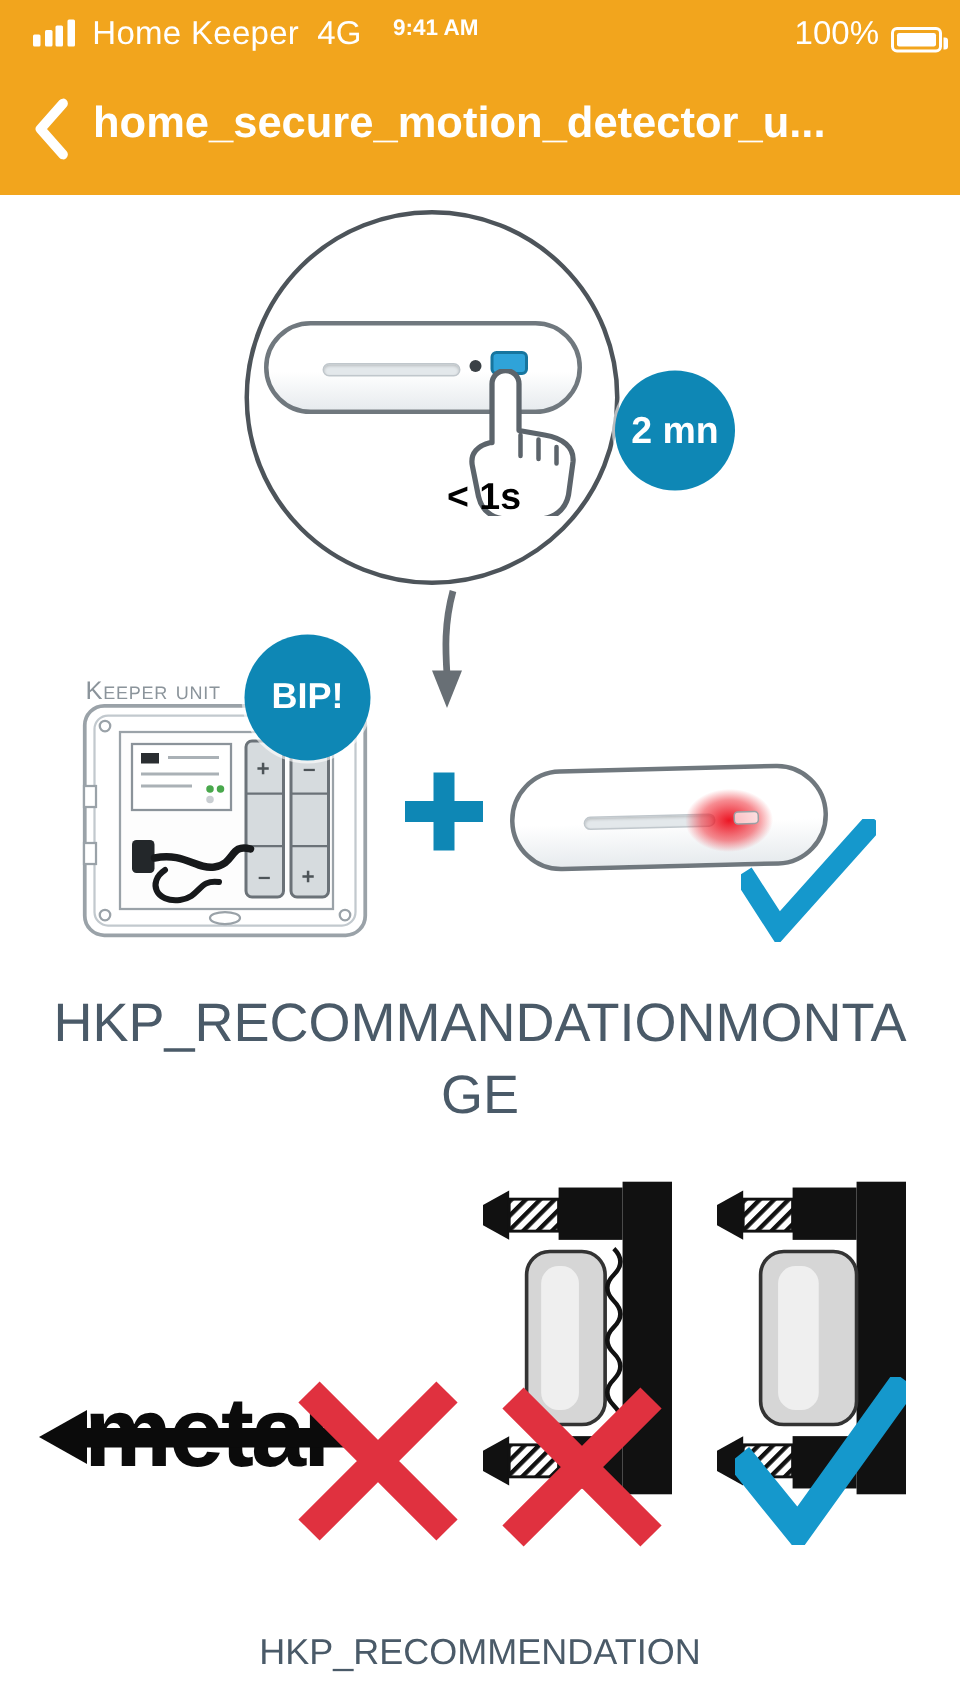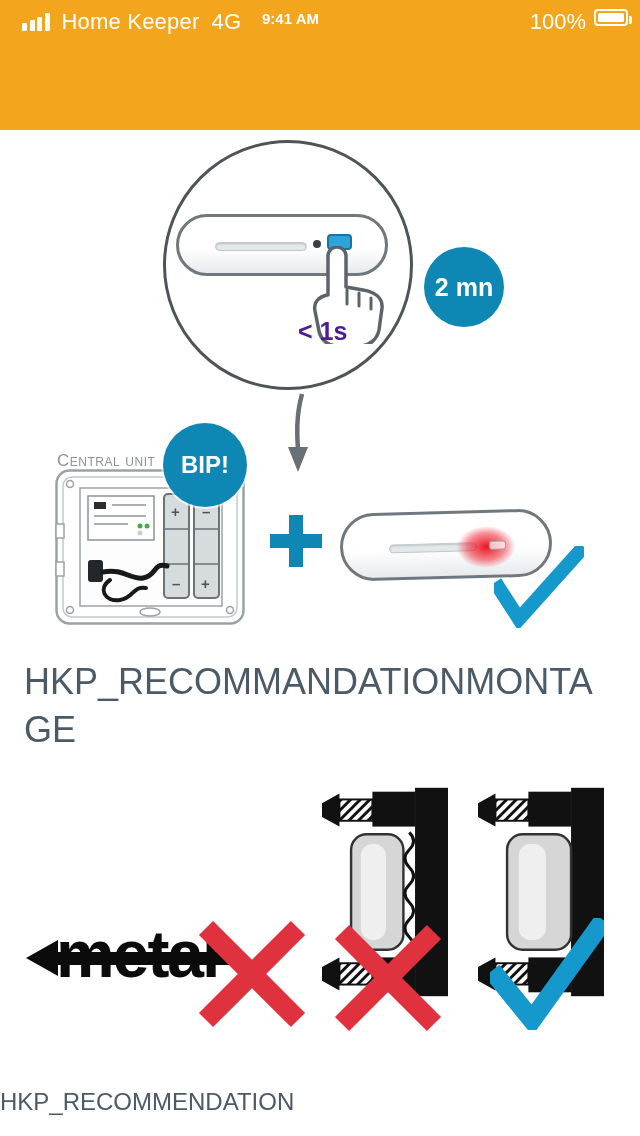--- a/index.html
+++ b/index.html
@@ -13,21 +13,21 @@
   .phone{position:relative;width:640px;height:1136px;background:#fff;overflow:hidden}
 
   
   .header{position:absolute;top:0;left:0;width:640px;height:130px;background:var(--header-bg,#F2A51D)}
   .status-bar{position:absolute;top:0;left:0;width:640px;height:46px;color:#fff}
   .sb-left{position:absolute;left:22px;top:9px;display:flex;align-items:center;gap:12px}
   .sig{display:flex;align-items:flex-end;gap:2.5px;height:18px}
   .sig span{display:block;width:5px;background:#fff;border-radius:1px}
   .carrier,.network{font-size:22px;font-weight:500;letter-spacing:.2px}
   .time{position:absolute;left:262px;top:10px;font-size:15px;font-weight:600}
-  .sb-right{position:absolute;right:12px;top:9px;display:flex;align-items:flex-start;gap:8px}
+  .sb-right{position:absolute;right:12px;top:9px;display:flex;align-items:flex-end;gap:8px}
   .bat-pct{font-size:22px}
   .bat{position:relative;width:34px;height:17px;border:2px solid #fff;border-radius:4px}
   .bat-fill{position:absolute;top:2px;left:2px;right:2px;bottom:2px;background:#fff;border-radius:1.5px}
   .bat-nub{position:absolute;right:-6px;top:4.5px;width:3.5px;height:8px;background:#fff;border-radius:0 2px 2px 0}
 
   .nav-bar{position:absolute;top:46px;left:0;width:640px;height:84px}
   .back-btn{position:absolute;left:12px;top:12px;width:44px;height:56px;display:flex;align-items:center;justify-content:center;cursor:pointer}
   .doc-title{position:absolute;left:62px;top:20px;width:566px;font-size:29px;font-weight:bold;color:#fff;
     white-space:nowrap;overflow:hidden}
 
@@ -35,43 +35,43 @@
   .zoom-circle{position:absolute;left:163px;top:140px;width:250px;height:250px;border:3.5px solid #4d545a;border-radius:50%;background:#fff}
   .pill{position:absolute;background:linear-gradient(180deg,#ffffff 55%,#e7ebee 100%);
     border:3px solid #70787e;border-radius:40px}
   .pill .slot{position:absolute;background:#e3e8eb;border:1.5px solid #c0c7cc;border-radius:6px;
     box-shadow:inset 0 1px 2px rgba(0,0,0,.18)}
   .pill1{left:176px;top:214px;width:212px;height:62px}
   .pill1 .slot{left:36px;top:25px;width:92px;height:9px}
   .led-dot{position:absolute;left:134px;top:23px;width:8px;height:8px;border-radius:50%;background:#3a4045}
   .pill-btn{position:absolute;left:148px;top:17px;width:25px;height:16px;border-radius:4px;
     background:var(--button-blue,#2FA3D9);border:2px solid #17759e}
-  .press-label{position:absolute;left:298px;top:317px;font-size:25px;font-weight:bold;color:#4c1d95}
+  .press-label{position:absolute;left:298px;top:317px;font-size:25px;font-weight:bold;color:#000000}
 
   .badge{position:absolute;border-radius:50%;background:var(--accent-blue,#0E87B5);color:#fff;
     font-weight:bold;display:flex;align-items:center;justify-content:center;box-shadow:0 0 0 2px rgba(255,255,255,.6)}
-  .badge-2mn{left:424px;top:247px;width:80px;height:80px;font-size:25px}
+  .badge-2mn{left:410px;top:247px;width:80px;height:80px;font-size:25px}
   .badge-bip{left:163px;top:423px;width:84px;height:84px;font-size:24px;z-index:5}
 
   
   .cu-label{position:absolute;left:57px;top:451px;font-size:17px;color:#8b949b;
     font-variant:small-caps;letter-spacing:.5px;font-weight:500}
   .plus{position:absolute;left:270px;top:515px;width:52px;height:52px}
   .plus::before,.plus::after{content:"";position:absolute;background:var(--accent-blue,#0E87B5)}
   .plus::before{left:19px;top:0;width:14px;height:52px}
   .plus::after{left:0;top:19px;width:52px;height:14px}
 
   .pill2{left:340px;top:511px;width:212px;height:68px;transform:rotate(-1.5deg)}
   .pill2 .slot{left:46px;top:29px;width:88px;height:9px}
   .led-glow{position:absolute;left:104px;top:6px;width:78px;height:56px;
     background:radial-gradient(closest-side,rgba(235,10,25,.95),rgba(240,45,55,.55) 48%,rgba(255,90,90,0) 75%)}
   .led-notch{position:absolute;left:146px;top:28px;width:17px;height:9px;border:1.5px solid #9aa0a4;border-radius:3px;background:rgba(255,255,255,.7)}
 
   
-  .caption{position:absolute;color:var(--caption-text,#4A5A68);line-height:1.32}
+  .caption{position:absolute;color:var(--caption-text,#4A5A68);text-align:center;line-height:1.32}
   .caption-montage{left:24px;top:658px;width:592px;font-size:36px;word-break:break-all}
   .caption-reco{left:0;top:1086px;width:640px;font-size:24px}
 
   
   .metal-word{position:absolute;left:56px;top:916px;font-size:66px;font-weight:bold;color:#0b0b0b;letter-spacing:-2px}
   .mount-svg{position:absolute;width:126px;height:212px}
 </style>
 </head>
 <body>
 
@@ -92,20 +92,28 @@
       <span class="time">9:41 AM</span>
       <div class="sb-right">
         <span class="bat-pct">100%</span>
         <div class="bat">
           <div class="bat-fill"></div>
             <div class="bat-nub"></div>
         </div>
       </div>
     </div>
 
+    <div class="nav-bar">
+      <div class="back-btn">
+        <svg width="26" height="42" viewBox="0 0 26 42">
+          <path d="M21 4 L6 21 L21 38" fill="none" stroke="#fff" stroke-width="6.5" stroke-linecap="round" stroke-linejoin="round"></path>
+        </svg>
+      </div>
+      <div class="doc-title">home_secure_motion_detector_u...</div>
+    </div>
   </div>
 
   <div>
 
     <div class="zoom-circle"></div>
 
     <div class="pill pill1">
       <div class="slot"></div>
       <div class="led-dot"></div>
       <div class="pill-btn"></div>
@@ -118,21 +126,21 @@
 
     <span class="press-label">&lt; 1s</span>
 
     <div class="badge badge-2mn">2 mn</div>
 
     <svg class="abs" style="left:283px;top:392px" width="32" height="84" viewBox="0 0 32 84">
       <path d="M19 2 C13 24 14 42 15 58" fill="none" stroke="#686f75" stroke-width="4.5"></path>
       <polygon points="5,55 25,55 15,80" fill="#686f75"></polygon>
     </svg>
 
-    <span class="cu-label">Central unit</span>
+    <span class="cu-label">Keeper unit</span>
 
     <svg class="abs" style="left:54px;top:468px" width="192" height="158" viewBox="0 0 192 158">
       <rect x="2.5" y="2.5" width="187" height="153" rx="13" fill="#fff" stroke="#9aa2a8" stroke-width="2.5"></rect>
       <rect x="9" y="9" width="174" height="140" rx="9" fill="none" stroke="#c2c9ce" stroke-width="1.5"></rect>
       <circle cx="16" cy="16" r="3.5" fill="none" stroke="#9aa2a8" stroke-width="1.5"></circle>
       <circle cx="176" cy="16" r="3.5" fill="none" stroke="#9aa2a8" stroke-width="1.5"></circle>
       <circle cx="16" cy="142" r="3.5" fill="none" stroke="#9aa2a8" stroke-width="1.5"></circle>
       <circle cx="176" cy="142" r="3.5" fill="none" stroke="#9aa2a8" stroke-width="1.5"></circle>
       <rect x="2" y="56" width="8" height="14" fill="#fff" stroke="#9aa2a8" stroke-width="1.5"></rect>
       <rect x="2" y="94" width="8" height="14" fill="#fff" stroke="#9aa2a8" stroke-width="1.5"></rect>

